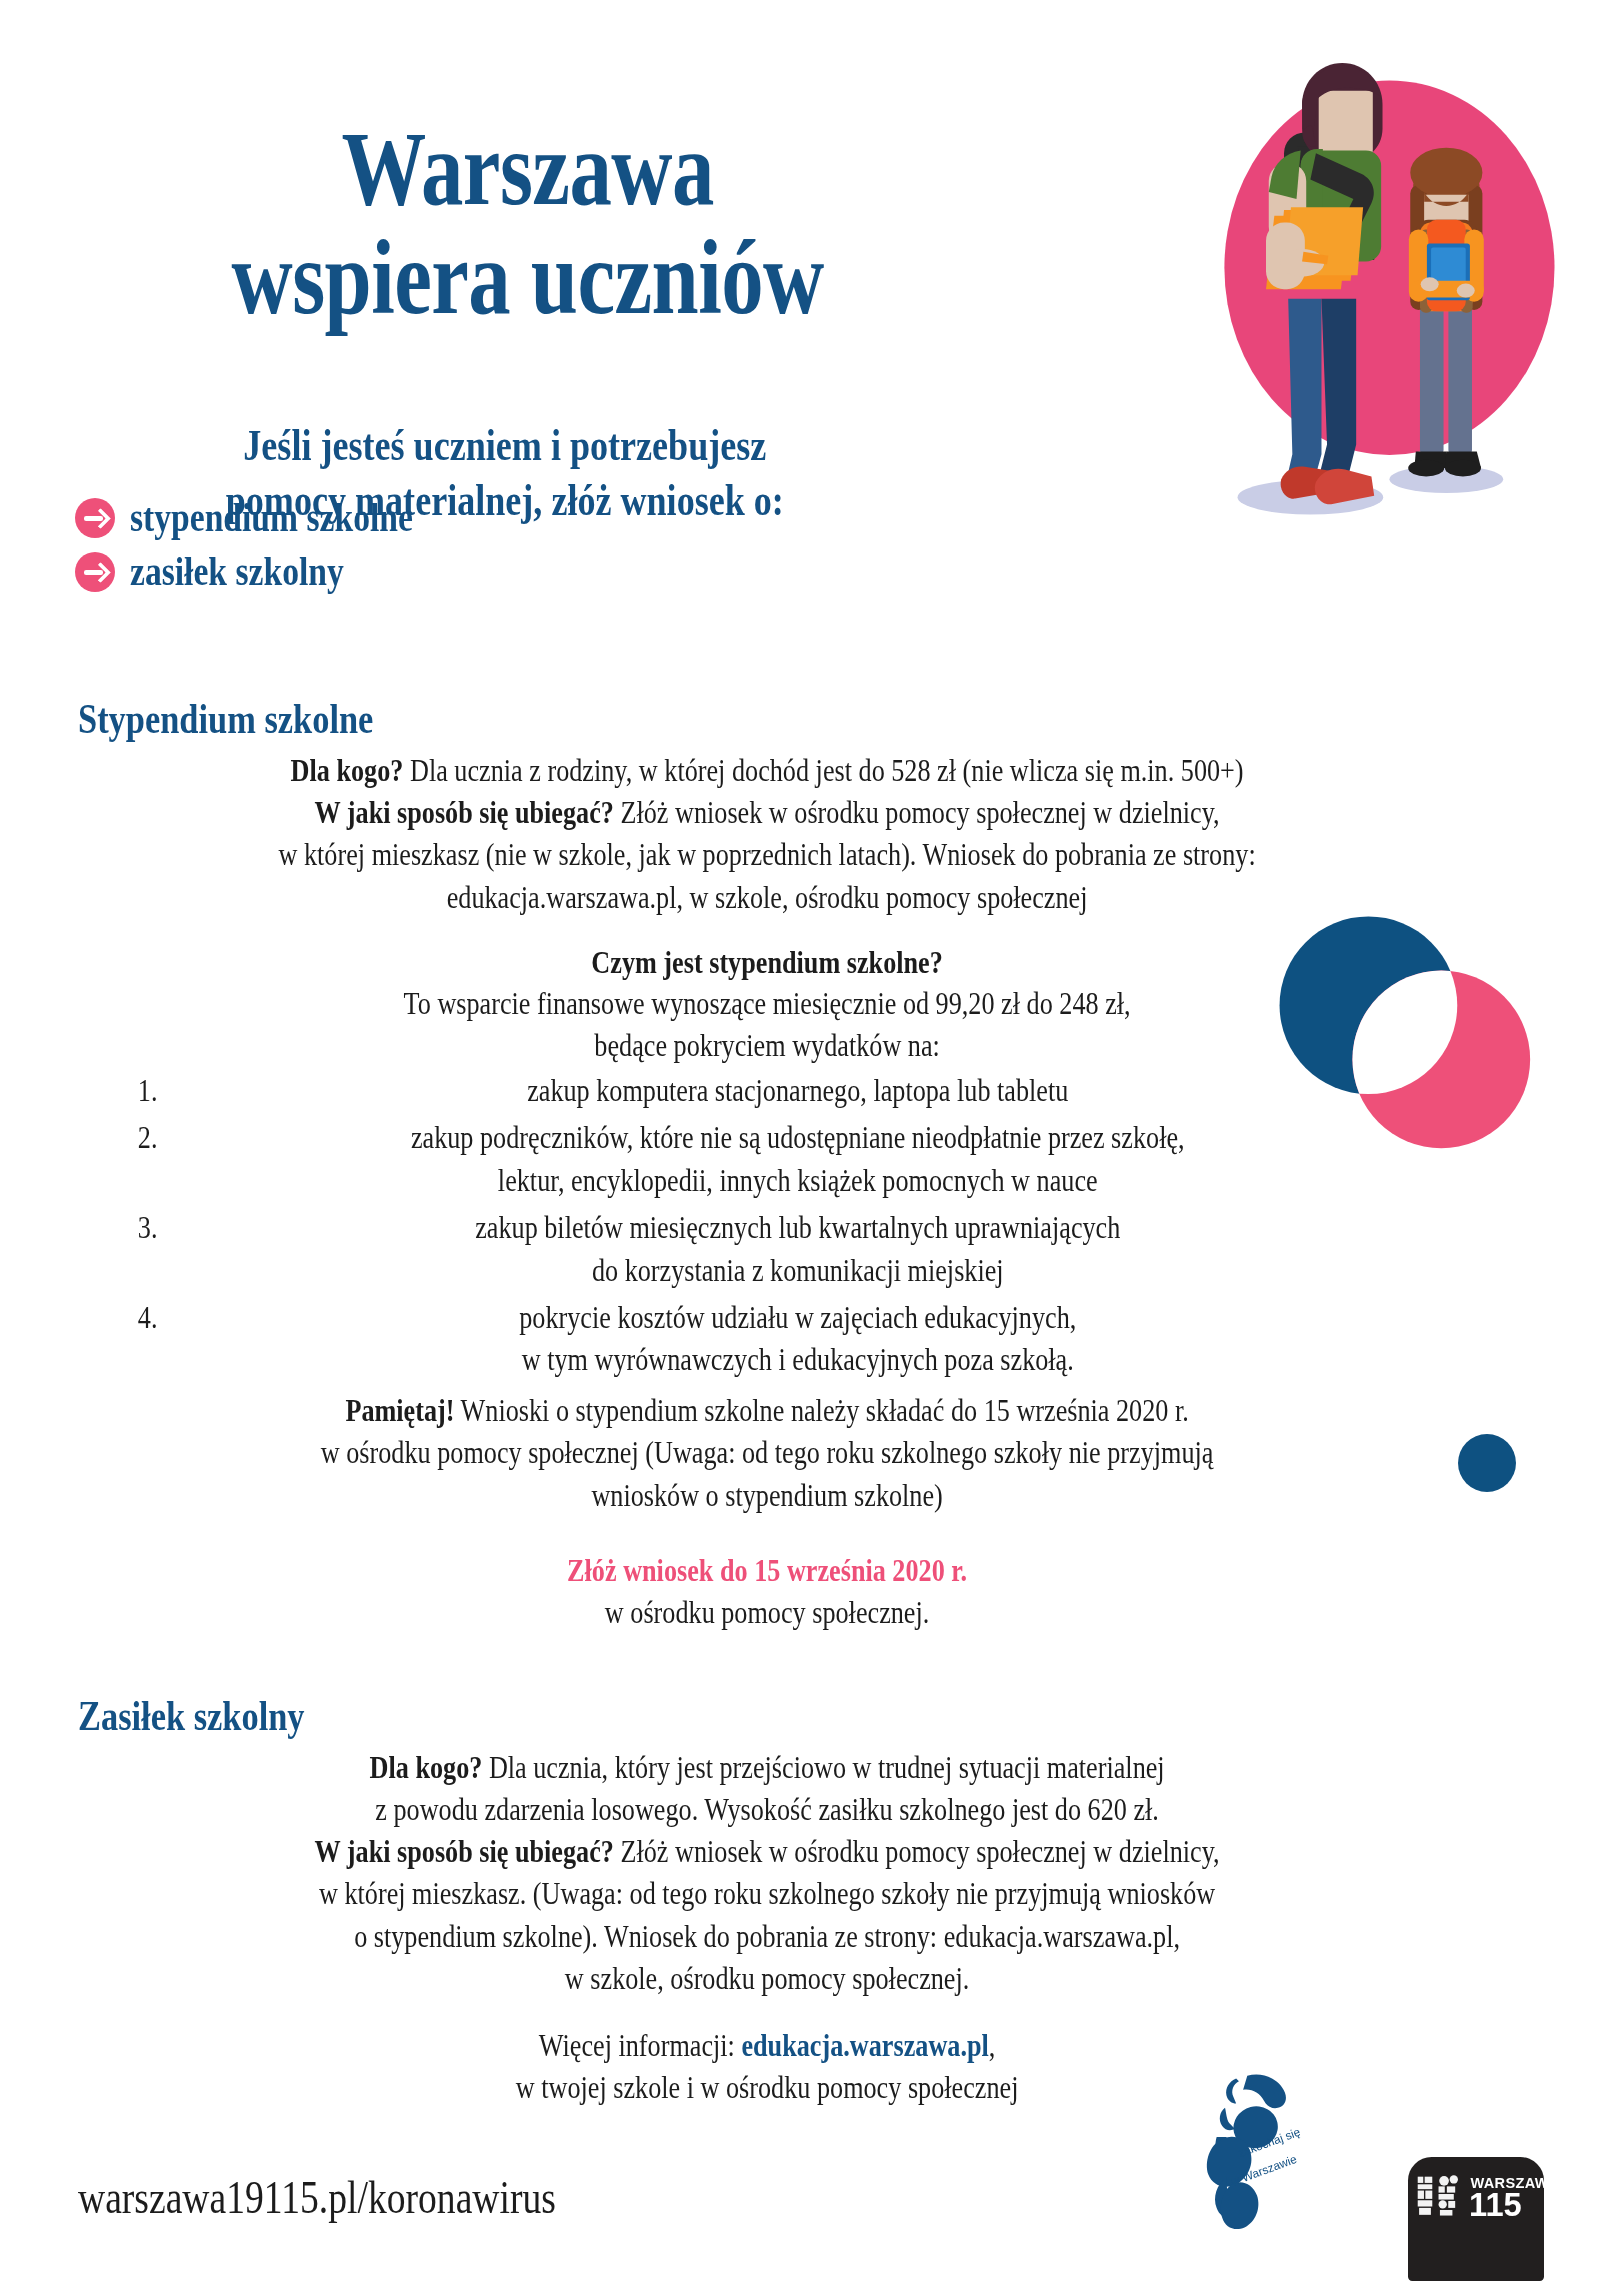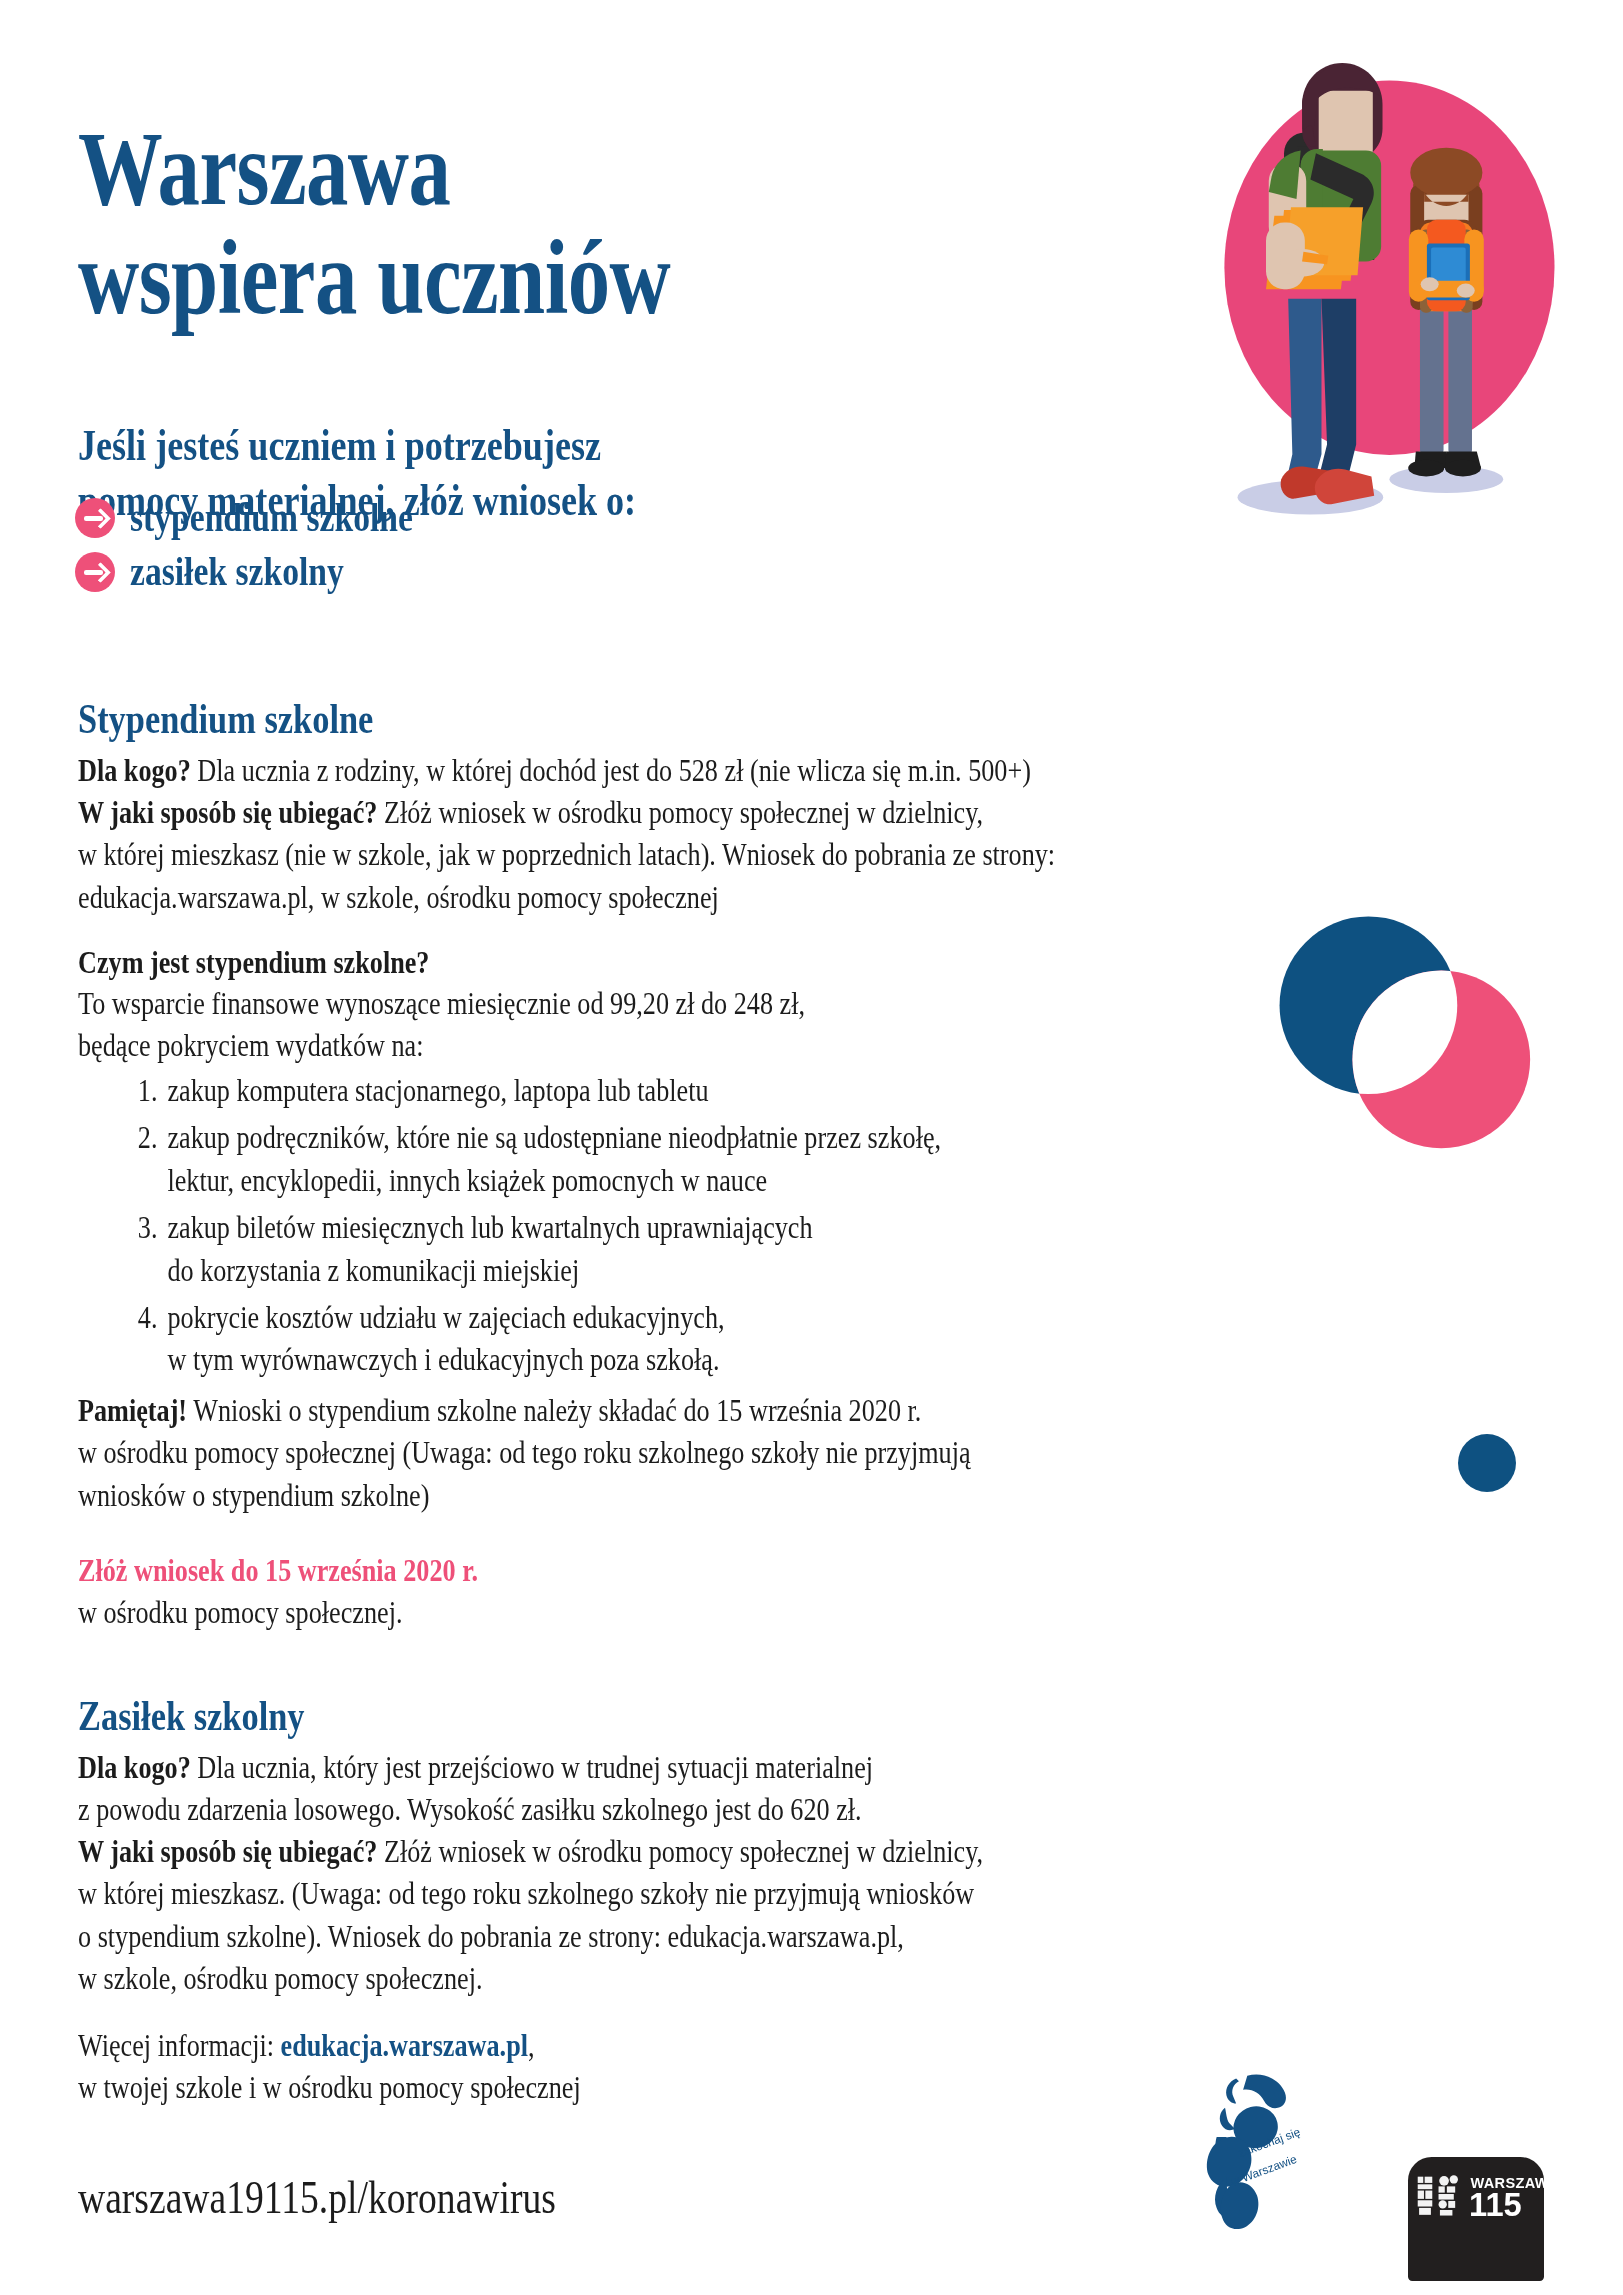--- a/index.html
+++ b/index.html
@@ -14,20 +14,21 @@
     overflow: hidden;
     font-family: "Liberation Serif", "DejaVu Serif", serif;
     color: #1a1a1a;
     -webkit-font-smoothing: antialiased;
   }
 
   .poster {
     position: absolute;
     inset: 0;
     background: #ffffff;
+    text-align: center;
   }
 
   
   .hero-art {
     position: absolute;
     left: 1180px;
     top: 21px;
     width: 430px;
     height: 528px;
   }

